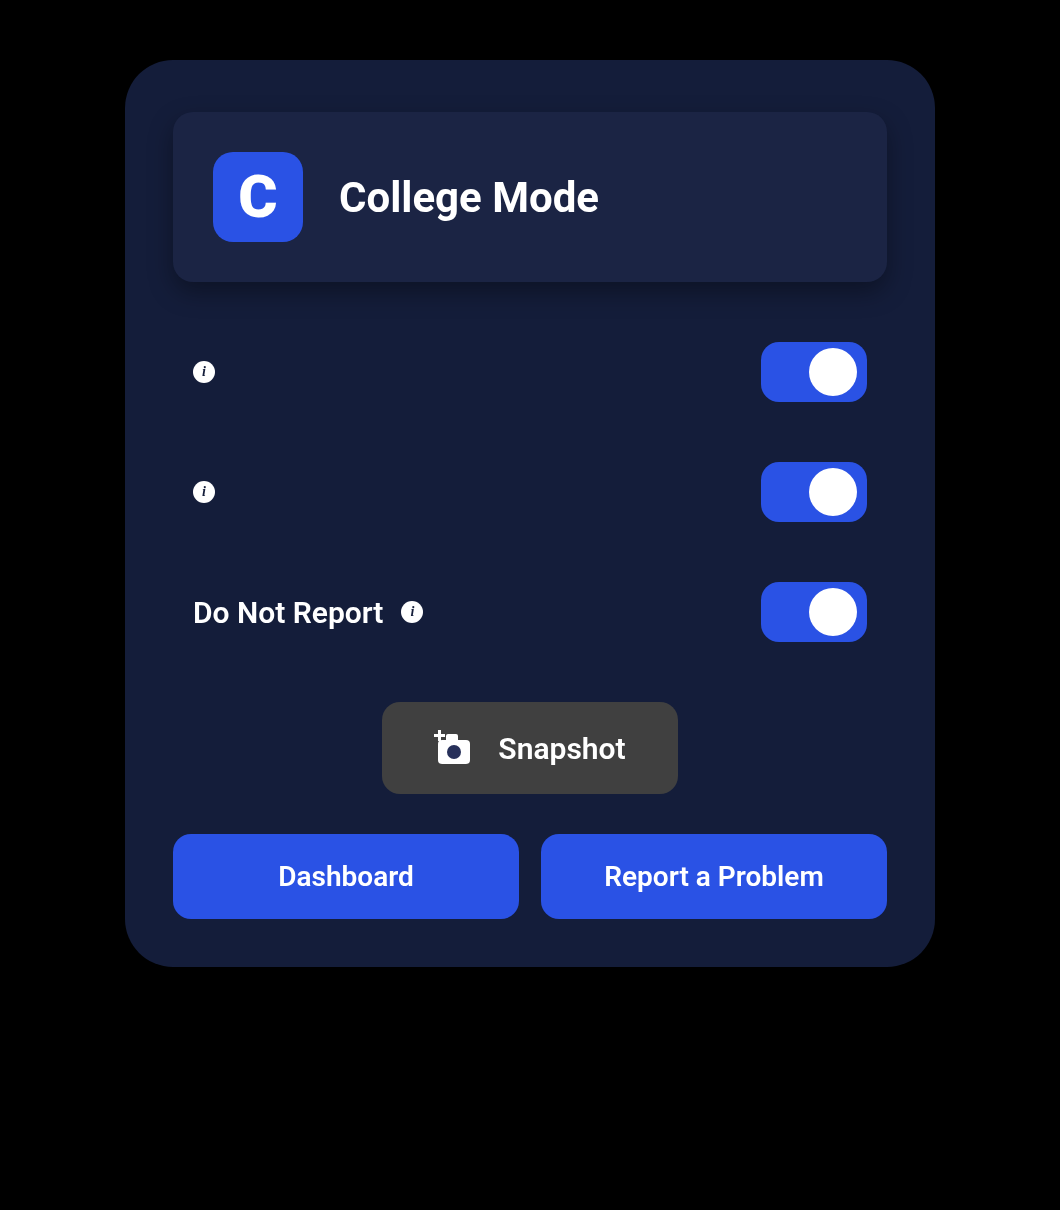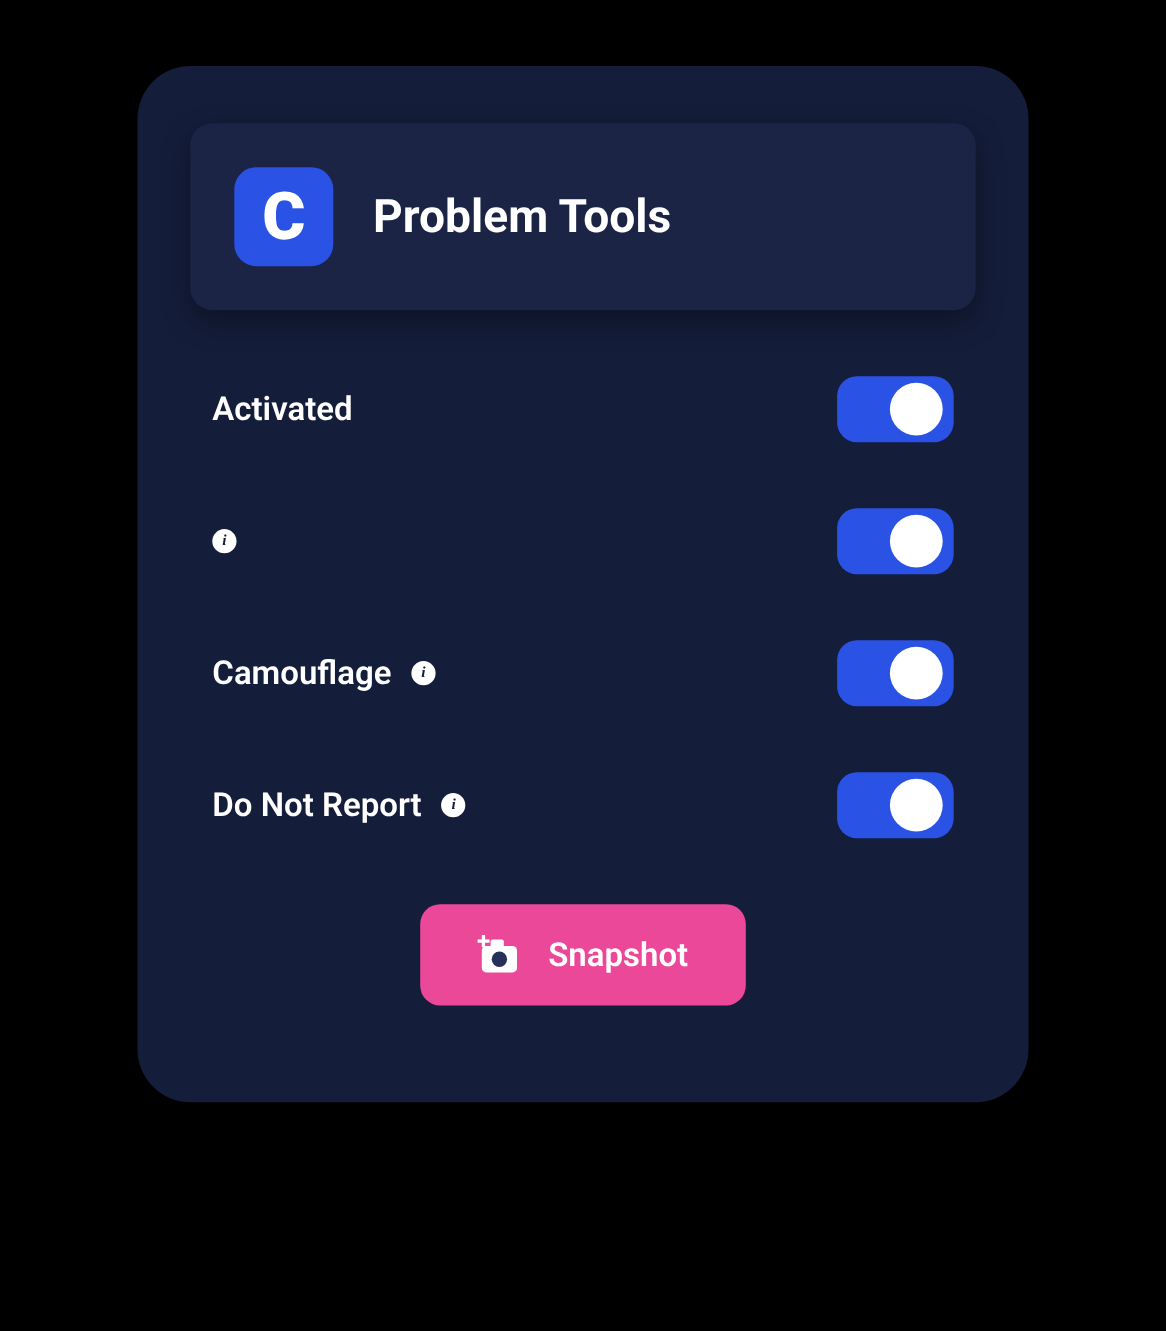--- a/index.html
+++ b/index.html
@@ -105,21 +105,21 @@
       background: #ffffff;
       border-radius: 50%;
     }
     .snapshot-wrap {
       display: flex;
       justify-content: center;
       margin-top: 10px;
       margin-bottom: 40px;
     }
     .snapshot-btn {
-      background: #ec4899;
+      background: #404040;
       border-radius: 18px;
       padding: 26px 52px;
       display: flex;
       align-items: center;
       gap: 24px;
       cursor: pointer;
     }
     .snapshot-btn .snapshot-label {
       color: #ffffff;
       font-size: 30px;
@@ -148,46 +148,37 @@
   </style>
 </head>
 <body>
 
 <div class="panel">
 
   <div class="header">
     <div class="logo">
       <span>C</span>
     </div>
-    <div class="header-title">Problem Tools</div>
+    <div class="header-title">College Mode</div>
   </div>
 
   <div class="settings">
 
-    <div class="setting-row">
-      <div class="setting-label-wrap">
-        <span class="setting-label">Activated</span>
-      </div>
-      <div class="toggle">
-        <div class="toggle-knob"></div>
-      </div>
-    </div>
 
     <div class="setting-row">
       <div class="setting-label-wrap">
         <span class="info-icon">i</span>
       </div>
       <div class="toggle">
         <div class="toggle-knob"></div>
       </div>
     </div>
 
     <div class="setting-row">
       <div class="setting-label-wrap">
-        <span class="setting-label">Camouflage</span>
         <span class="info-icon">i</span>
       </div>
       <div class="toggle">
         <div class="toggle-knob"></div>
       </div>
     </div>
 
     <div class="setting-row">
       <div class="setting-label-wrap">
         <span class="setting-label">Do Not Report</span>
@@ -208,14 +199,22 @@
           <rect x="12" y="6" width="12" height="8" rx="2" fill="#ffffff"></rect>
           <circle cx="20" cy="24" r="7" fill="#27305a"></circle>
           <rect x="4" y="2" width="3" height="11" fill="#ffffff"></rect>
           <rect x="0" y="6" width="11" height="3" fill="#ffffff"></rect>
         </svg>
       </span>
       <span class="snapshot-label">Snapshot</span>
     </div>
   </div>
 
+  <div class="buttons-row">
+    <div class="action-btn">
+      <span>Dashboard</span>
+    </div>
+    <div class="action-btn">
+      <span>Report a Problem</span>
+    </div>
+  </div>
 
 </div>
 
 </body></html>

